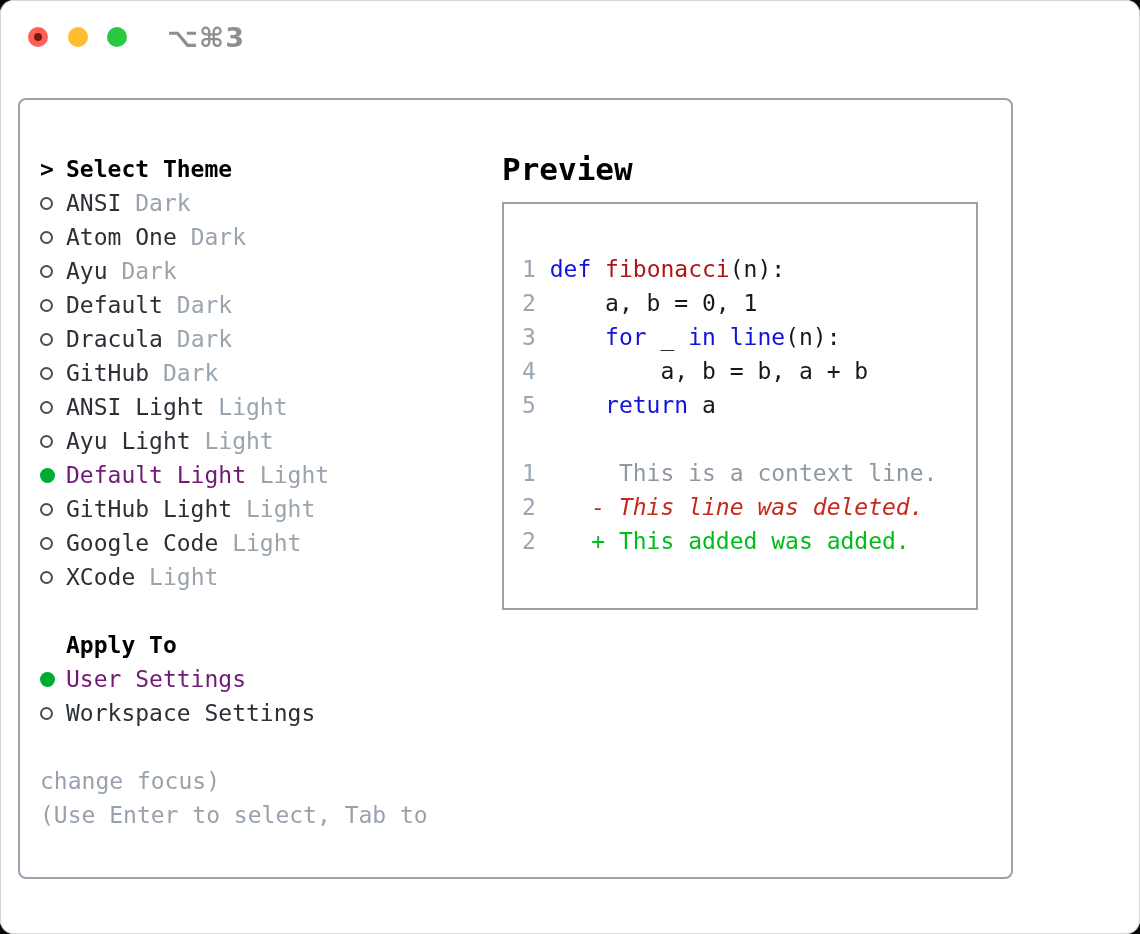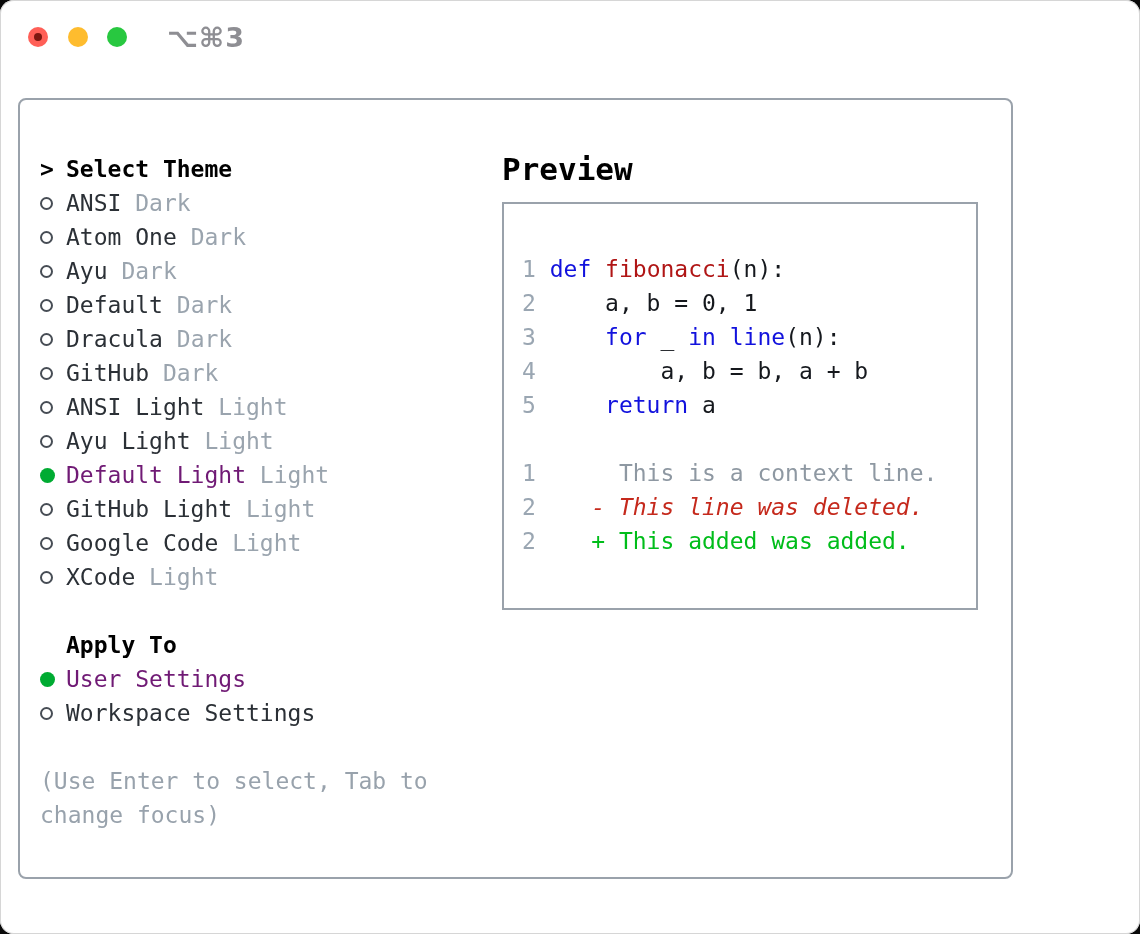--- a/index.html
+++ b/index.html
@@ -90,22 +90,22 @@
             <span class="marker"></span>
             <span>Apply To</span>
           </div>
           <div id="apply-list">
               <div class="lrow selected"><span class="marker"><div class="dotfill"></div></span><span class="name">User Settings</span></div>
               <div class="lrow"><span class="marker"><div class="ring"></div></span><span class="name">Workspace Settings</span></div>
             </div>
         </div>
 
         <div class="hint" id="hint">
+            <div>change focus)</div>
             <div>(Use Enter to select, Tab to</div>
-            <div>change focus)</div>
           </div>
       </div>
 
       <div class="preview-area">
         <div class="preview-label">Preview</div>
         <div class="preview-box" id="code-box">
             <div class="crow"><span class="lnum">1</span><span class="tok-kw">def</span><span class="tok-pl"> </span><span class="tok-fn">fibonacci</span><span class="tok-pl">(n):</span></div>
             <div class="crow"><span class="lnum">2</span><span class="tok-pl">    a, b = 0, 1</span></div>
             <div class="crow"><span class="lnum">3</span><span class="tok-pl">    </span><span class="tok-kw">for</span><span class="tok-pl"> _ </span><span class="tok-kw">in</span><span class="tok-pl"> </span><span class="tok-kw">line</span><span class="tok-pl">(n):</span></div>
             <div class="crow"><span class="lnum">4</span><span class="tok-pl">        a, b = b, a + b</span></div>

